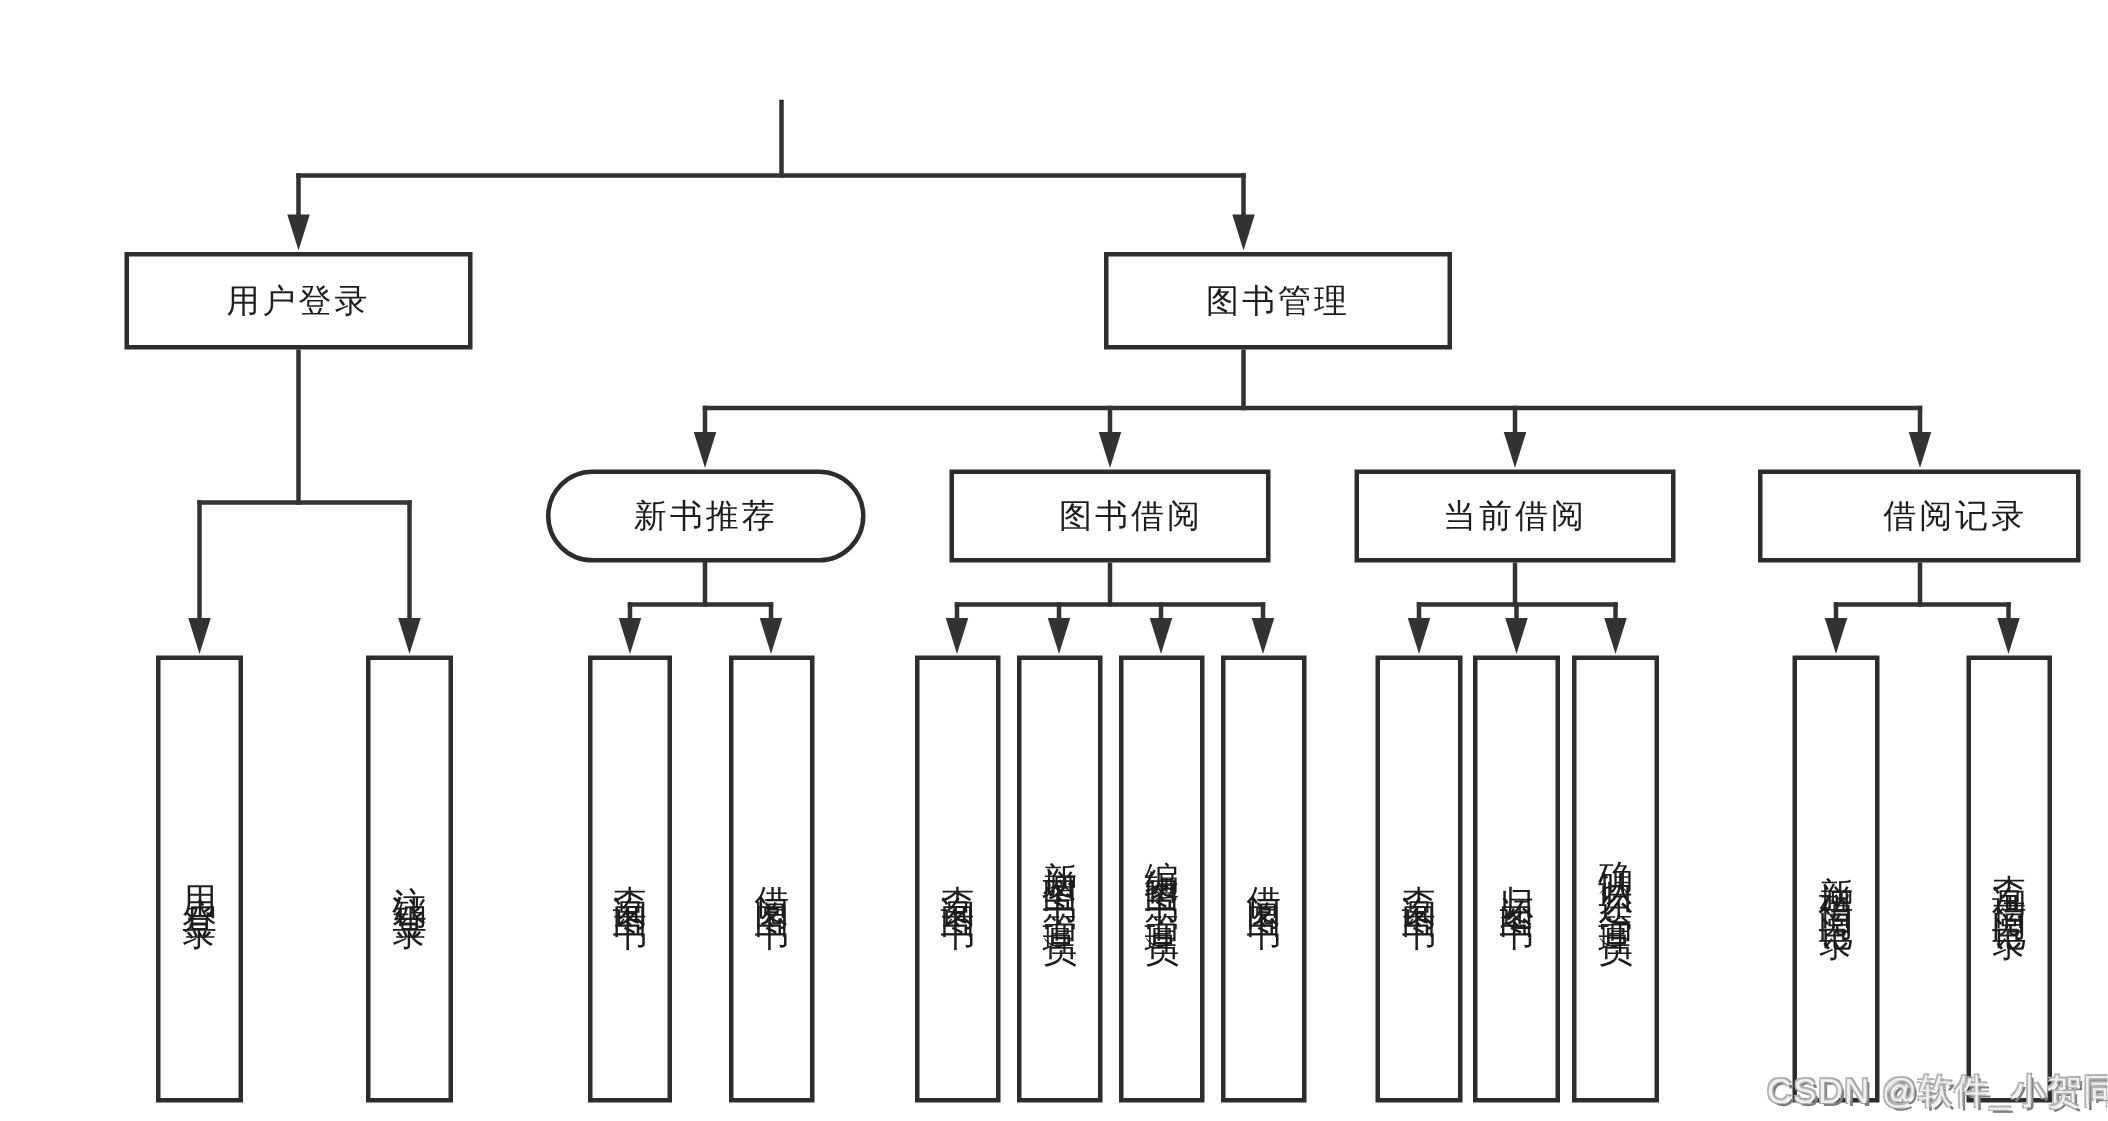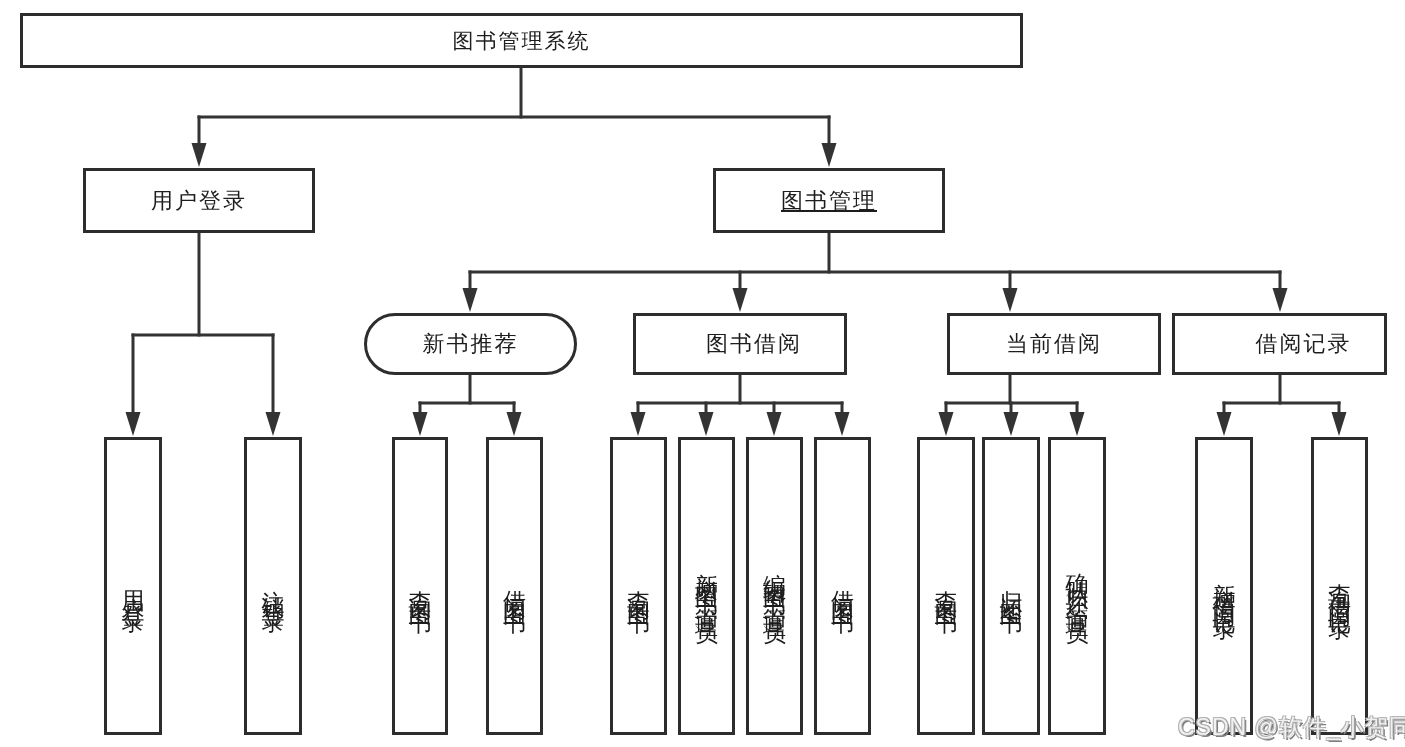--- a/index.html
+++ b/index.html
@@ -103,38 +103,35 @@
     <g>
       <path class="ln" d="M1280 375 V403"></path>
       <path class="ln" d="M1224 403 H1339"></path>
       <path class="ln" d="M1224 403 V414"></path>
       <polygon class="ah" points="1216.5,412 1231.5,412 1224,436"></polygon>
       <path class="ln" d="M1339 403 V414"></path>
       <polygon class="ah" points="1331.5,412 1346.5,412 1339,436"></polygon>
     </g>
   </svg>
 
-  <div class="node root" style="left:20px;top:13px;width:1003px;height:55px;">
-    <span class="h-label">图书管理系统</span>
-  </div>
 
   <div class="node" style="left:83px;top:168px;width:232px;height:65px;">
     <span class="h-label">用户登录</span>
   </div>
-  <div class="node" style="left:713px;top:168px;width:232px;height:65px;text-decoration:underline;">
+  <div class="node" style="left:736px;top:168px;width:232px;height:65px;">
     <span class="h-label">图书管理</span>
   </div>
 
   <div class="node" style="left:364px;top:313px;width:213px;height:62px;border-radius:31px;">
     <span class="h-label">新书推荐</span>
   </div>
   <div class="node" style="left:633px;top:313px;width:214px;height:62px;padding-left:28px;">
     <span class="h-label">图书借阅</span>
   </div>
-  <div class="node" style="left:903px;top:313px;width:214px;height:62px;margin-left:44px;">
+  <div class="node" style="left:903px;top:313px;width:214px;height:62px;">
     <span class="h-label">当前借阅</span>
   </div>
   <div class="node" style="left:1172px;top:313px;width:215px;height:62px;padding-left:48px;">
     <span class="h-label">借阅记录</span>
   </div>
 
   <div class="node" style="left:104px;top:437px;width:58px;height:298px;">
     <span class="v-label">用户登录</span>
   </div>
   <div class="node" style="left:244px;top:437px;width:58px;height:298px;">

